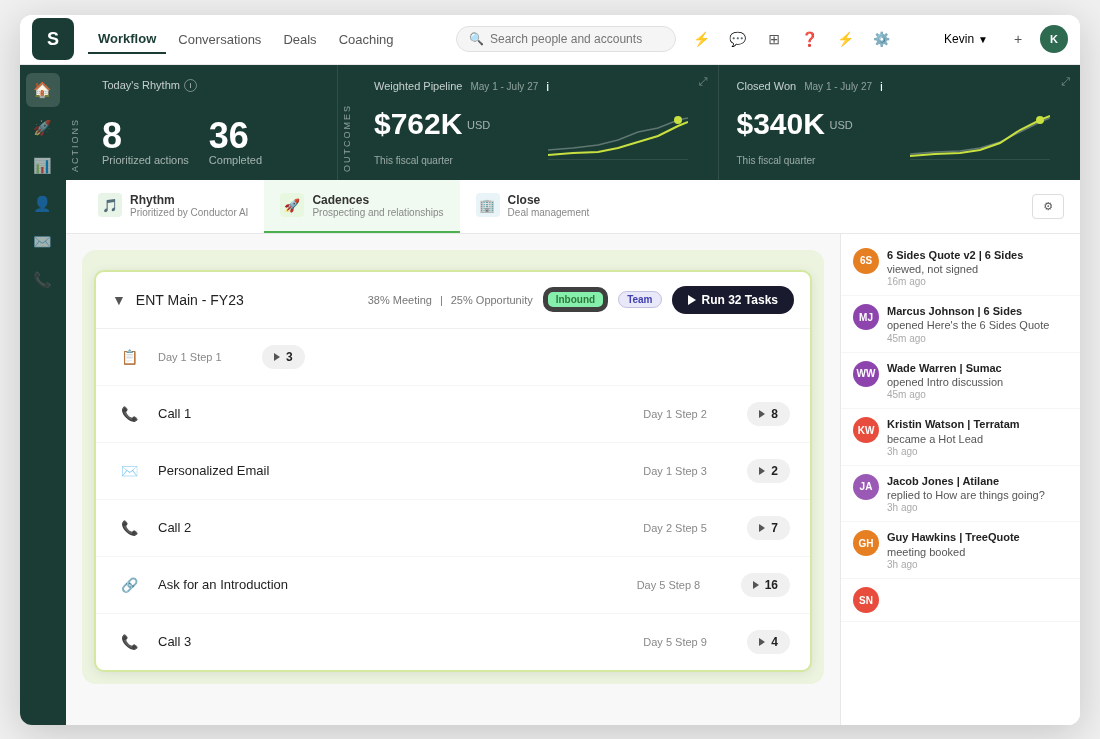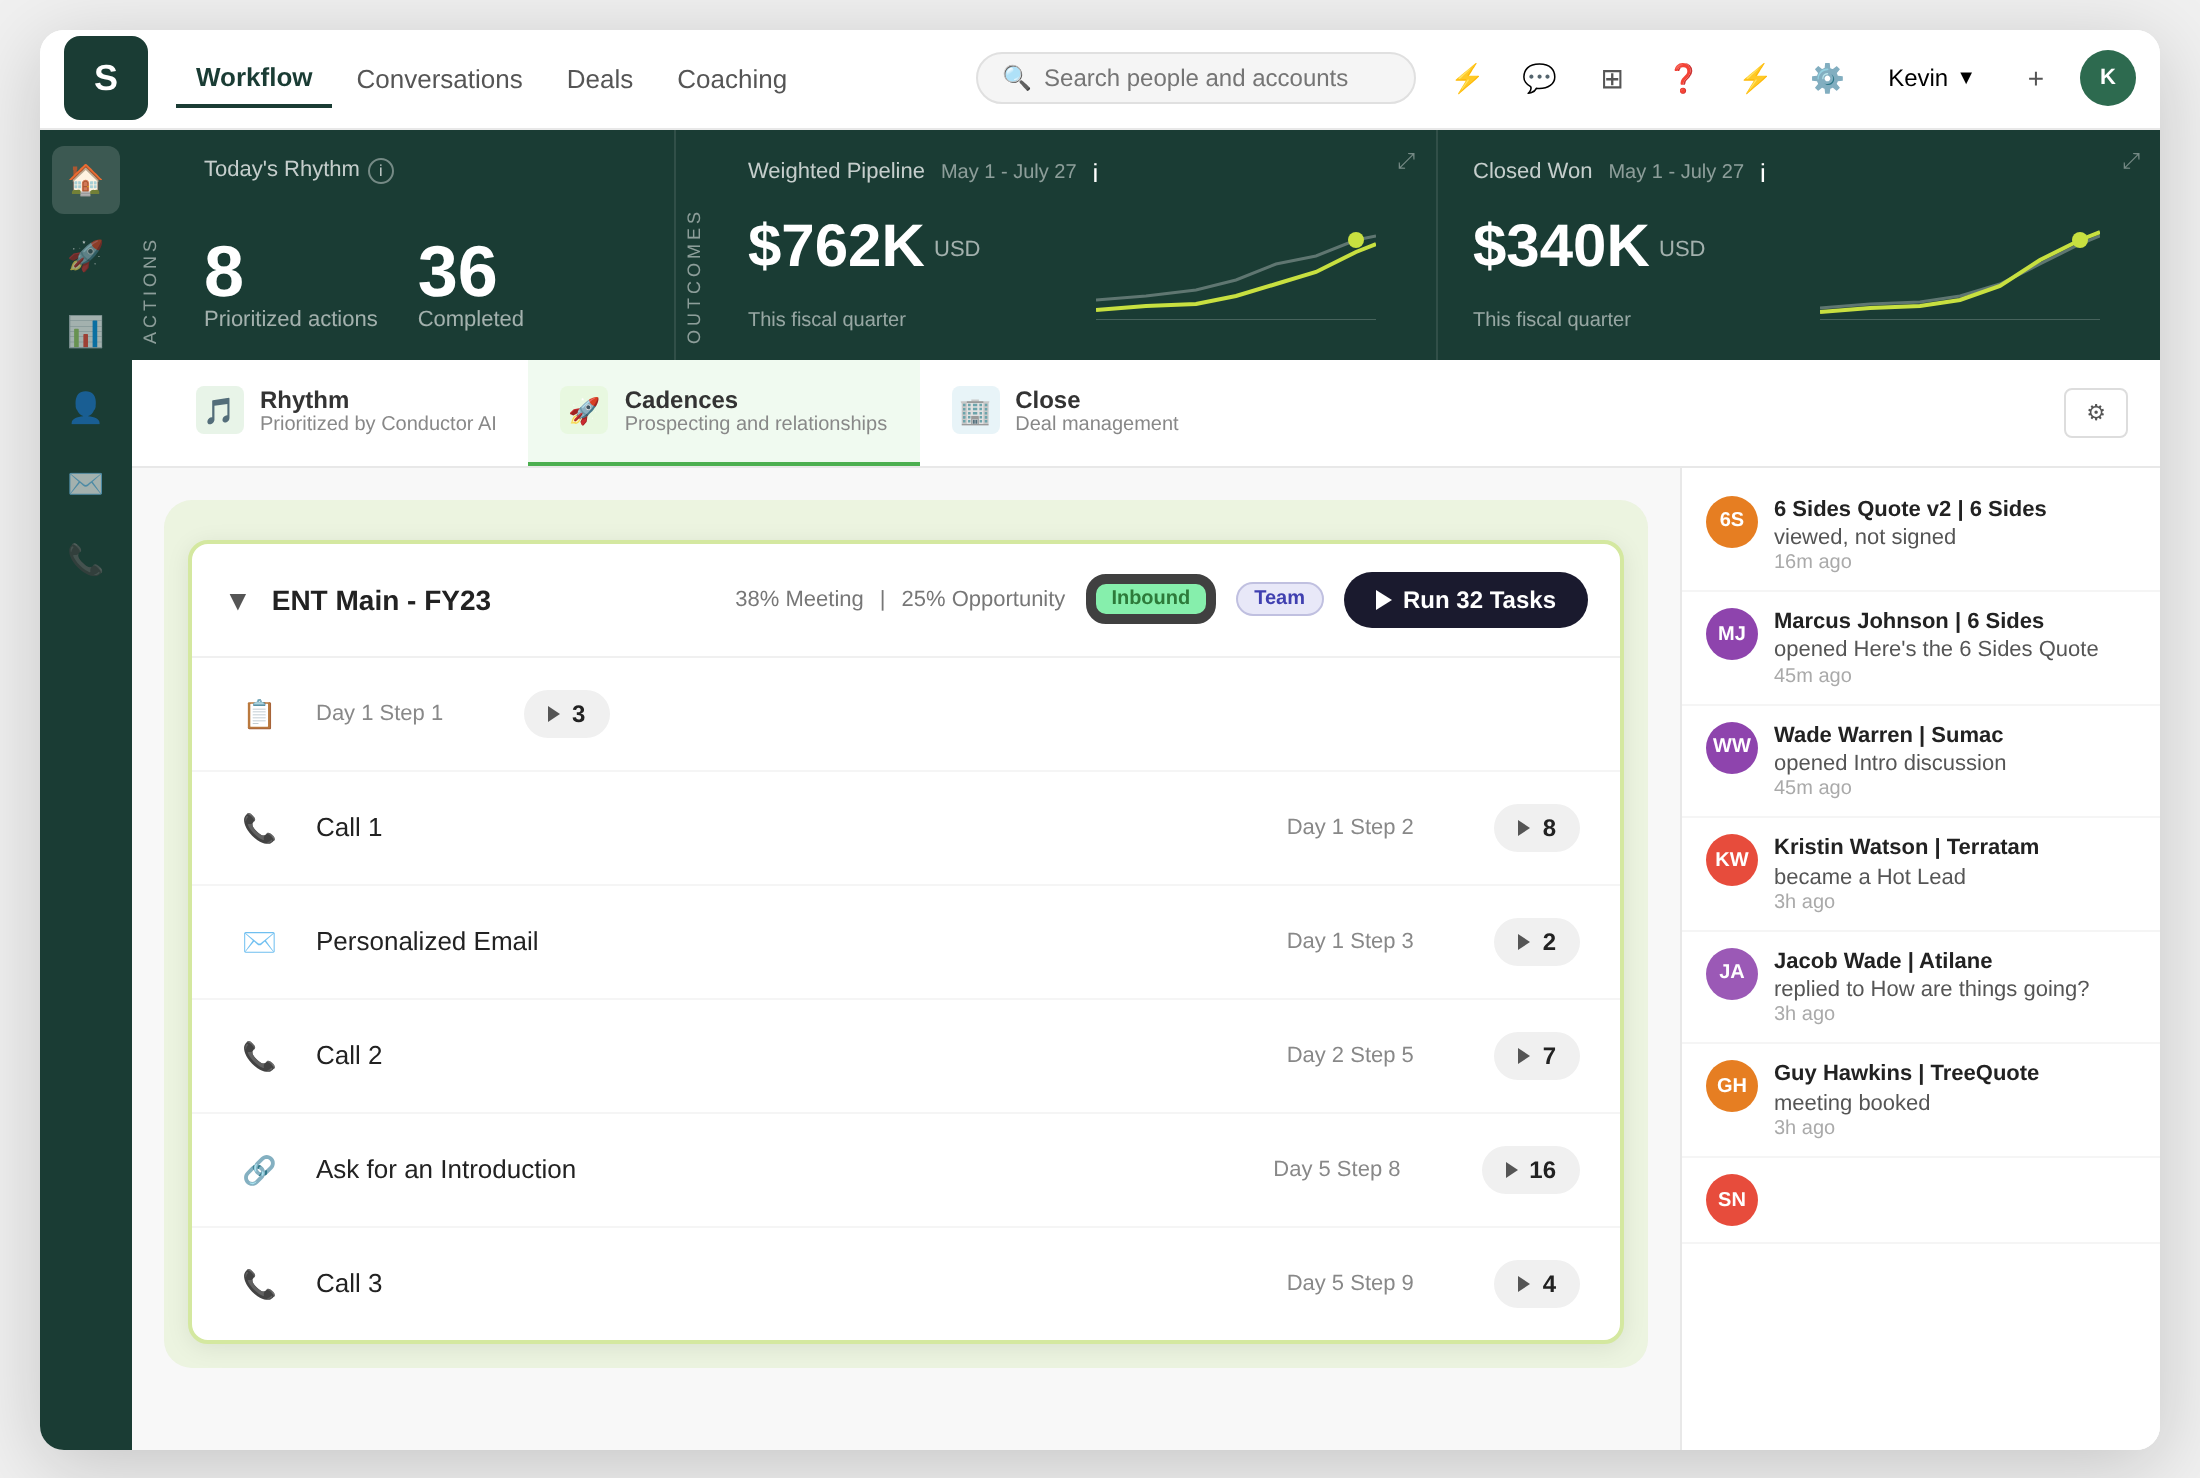--- a/index.html
+++ b/index.html
@@ -104,20 +104,21 @@
       font-size: 14px;
     }
     .user-badge {
       display: flex;
       align-items: center;
       gap: 4px;
       padding: 4px 8px;
       border-radius: 16px;
       cursor: pointer;
       font-size: 12px;
+      margin-left: 32px;
     }
     .avatar-circle {
       width: 28px;
       height: 28px;
       border-radius: 50%;
       background: #2d6a4f;
       color: #fff;
       display: flex;
       align-items: center;
       justify-content: center;
@@ -341,21 +342,21 @@
       border-bottom: 1px solid #f0f0f0;
       gap: 10px;
     }
     .chevron-icon {
       color: #555;
       font-size: 14px;
       cursor: pointer;
     }
     .cadence-name {
       font-size: 14px;
-      font-weight: 700;
+      font-weight: 400;
       color: #222;
       flex: 1;
     }
     .cadence-meta {
       display: flex;
       align-items: center;
       gap: 8px;
       font-size: 11px;
       color: #777;
     }
@@ -790,21 +791,21 @@
               <div class="feed-content">
                 <div class="feed-title">Kristin Watson | Terratam</div>
                 <div class="feed-action">became a Hot Lead</div>
                 <div class="feed-time">3h ago</div>
               </div>
             </div>
 
             <div class="feed-item">
               <div class="feed-avatar" style="background:#9b59b6;">JA</div>
               <div class="feed-content">
-                <div class="feed-title">Jacob Wade | Atilane</div>
+                <div class="feed-title">Jacob Jones | Atilane</div>
                 <div class="feed-action">replied to How are things going?</div>
                 <div class="feed-time">3h ago</div>
               </div>
             </div>
 
             <div class="feed-item">
               <div class="feed-avatar" style="background:#e67e22;">GH</div>
               <div class="feed-content">
                 <div class="feed-title">Guy Hawkins | TreeQuote</div>
                 <div class="feed-action">meeting booked</div>

